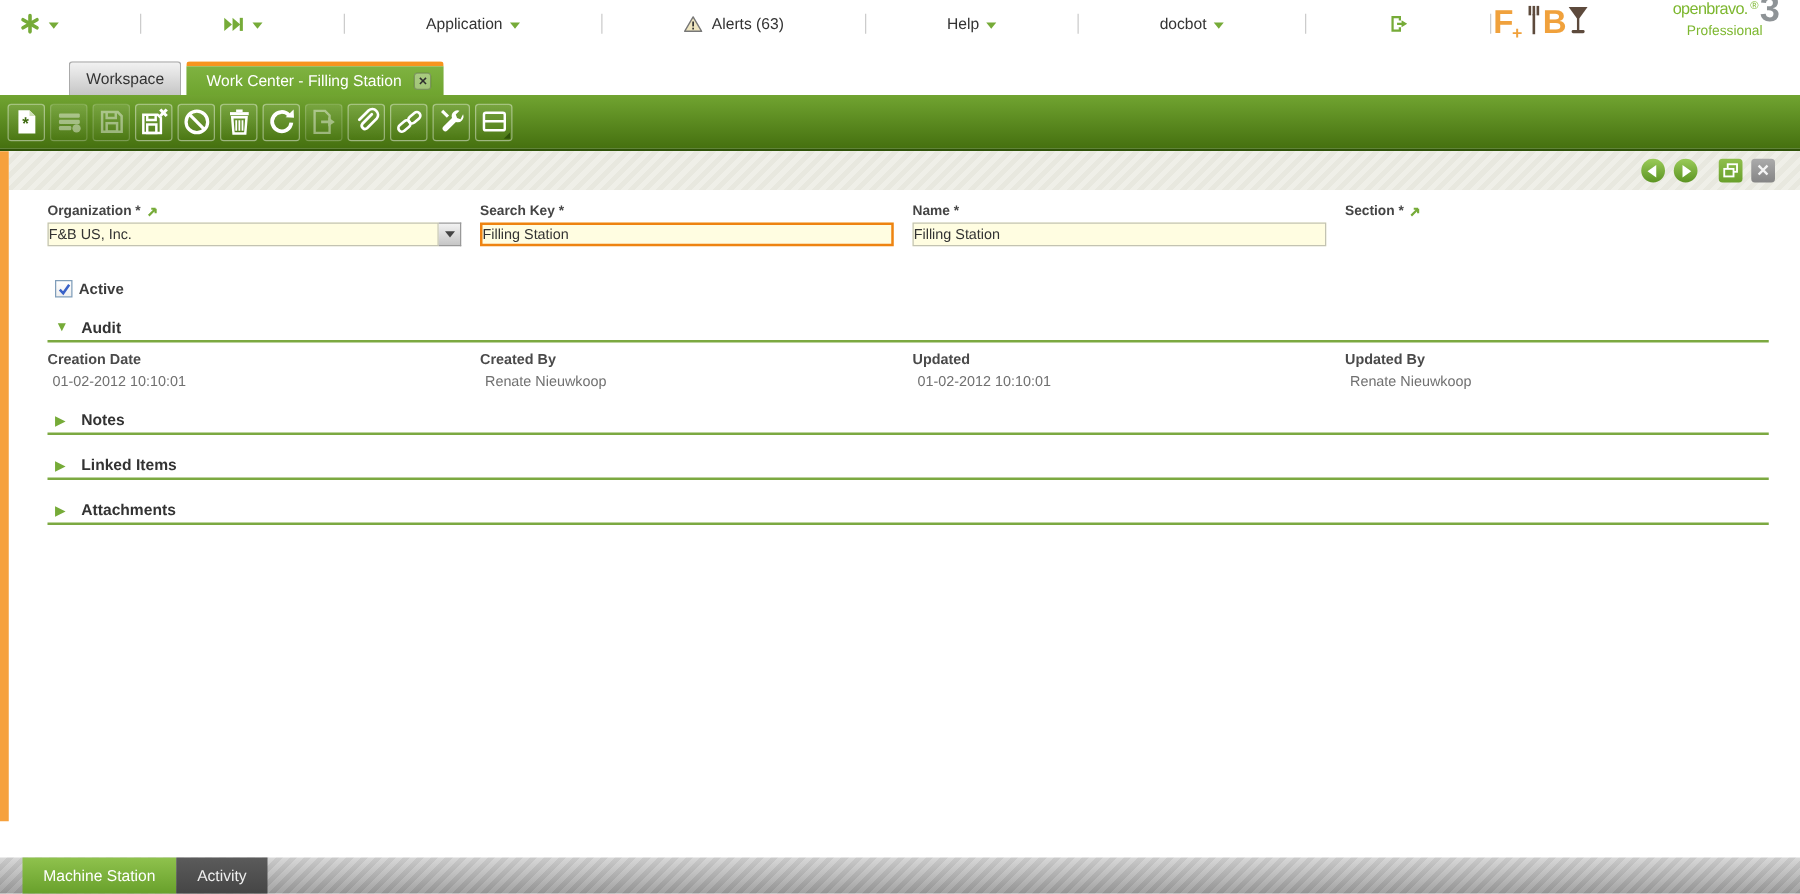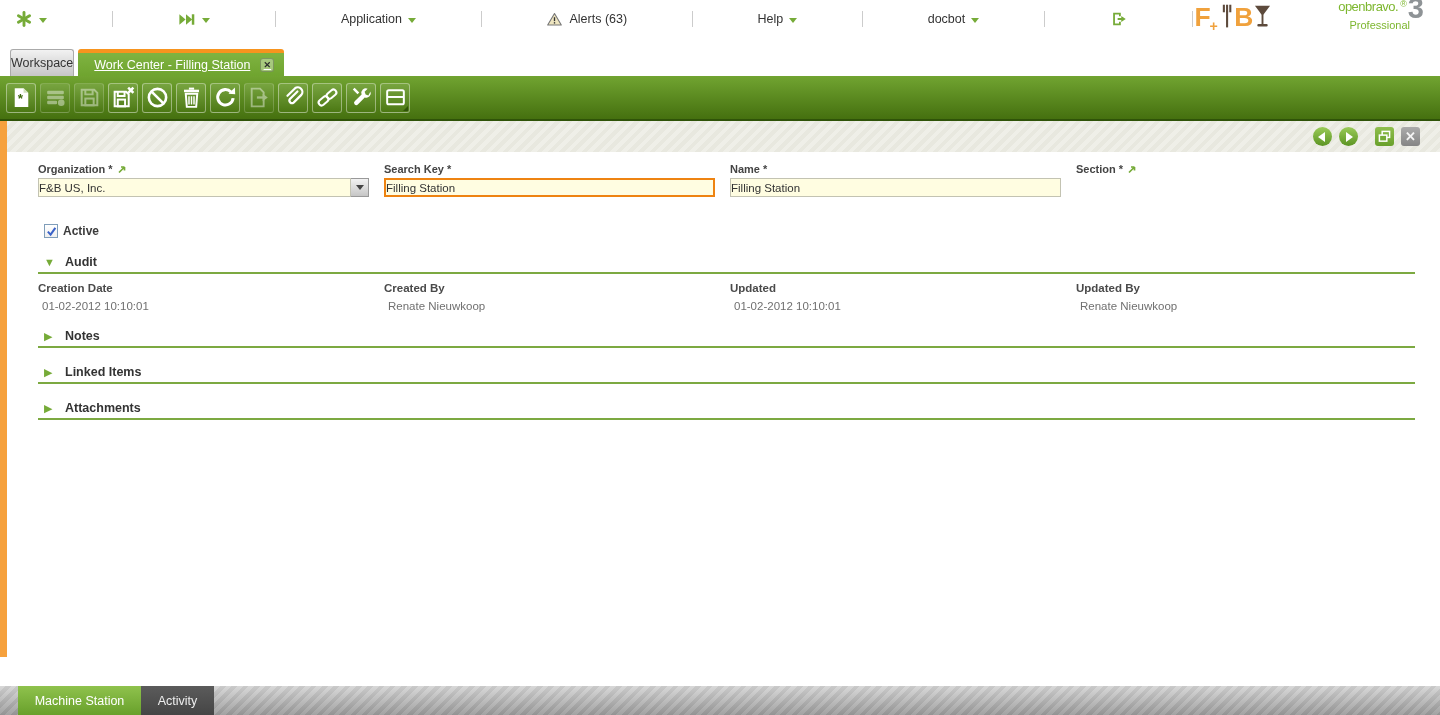--- a/index.html
+++ b/index.html
@@ -21,23 +21,23 @@
   .ob-line { display:flex; align-items:flex-start; }
   .ob-name { color:#7DB72F; font-size:13px; letter-spacing:-0.5px; font-weight:normal;text-align:right; }
   .ob-reg  { color:#7DB72F; font-size:9px; margin:0 1px 0 2px; }
   .ob-three{ color:#8E9396; font-size:29px; font-weight:bold; margin-top:-6px; }
   .ob-edition { color:#7DB72F; font-size:11px; margin-top:-3px; margin-right:14px;margin-left:40px; }
 
   
   .tabstrip { height:38px; background:#fff; display:flex; align-items:flex-end; padding-left:10px; }
   .wtab { height:27px; display:flex; align-items:center; font-size:12.5px; cursor:pointer; }
   .wtab.inactive { background:linear-gradient(#f2f2f2,#c6c6c6); border:1px solid #aaa; border-bottom:none;
-                   border-radius:3px 3px 0 0; color:#333; padding:0 0; margin-right:4px; }
+                   border-radius:3px 3px 0 0; color:#333; padding:0 13px; margin-right:4px;margin-left:45px; }
   .wtab.active { background:linear-gradient(#7FB341,#6FA42F); border-top:4px solid #F7941E;
-                 border-radius:3px 3px 0 0; color:#fff; padding:0 10px 0 16px; gap:10px;text-decoration:underline; }
+                 border-radius:3px 3px 0 0; color:#fff; padding:0 10px 0 16px; gap:10px; }
   .tab-close { width:14px; height:14px; border-radius:3px; background:rgba(255,255,255,.35);
                border:1px solid rgba(0,0,0,.25); color:#2e2e2e; font-size:9px; font-weight:bold;
                display:flex; align-items:center; justify-content:center; cursor:pointer; }
 
   
   .toolbar { height:45px; background:linear-gradient(#71A431,#45700F);
              border-bottom:2px solid #2F5308; display:flex; align-items:center;
              gap:4px; padding-left:6px; }
   .tbtn { width:30px; height:30px; border:1px solid rgba(255,255,255,.4); border-radius:3px;
           background:linear-gradient(rgba(255,255,255,.10),rgba(255,255,255,0));

